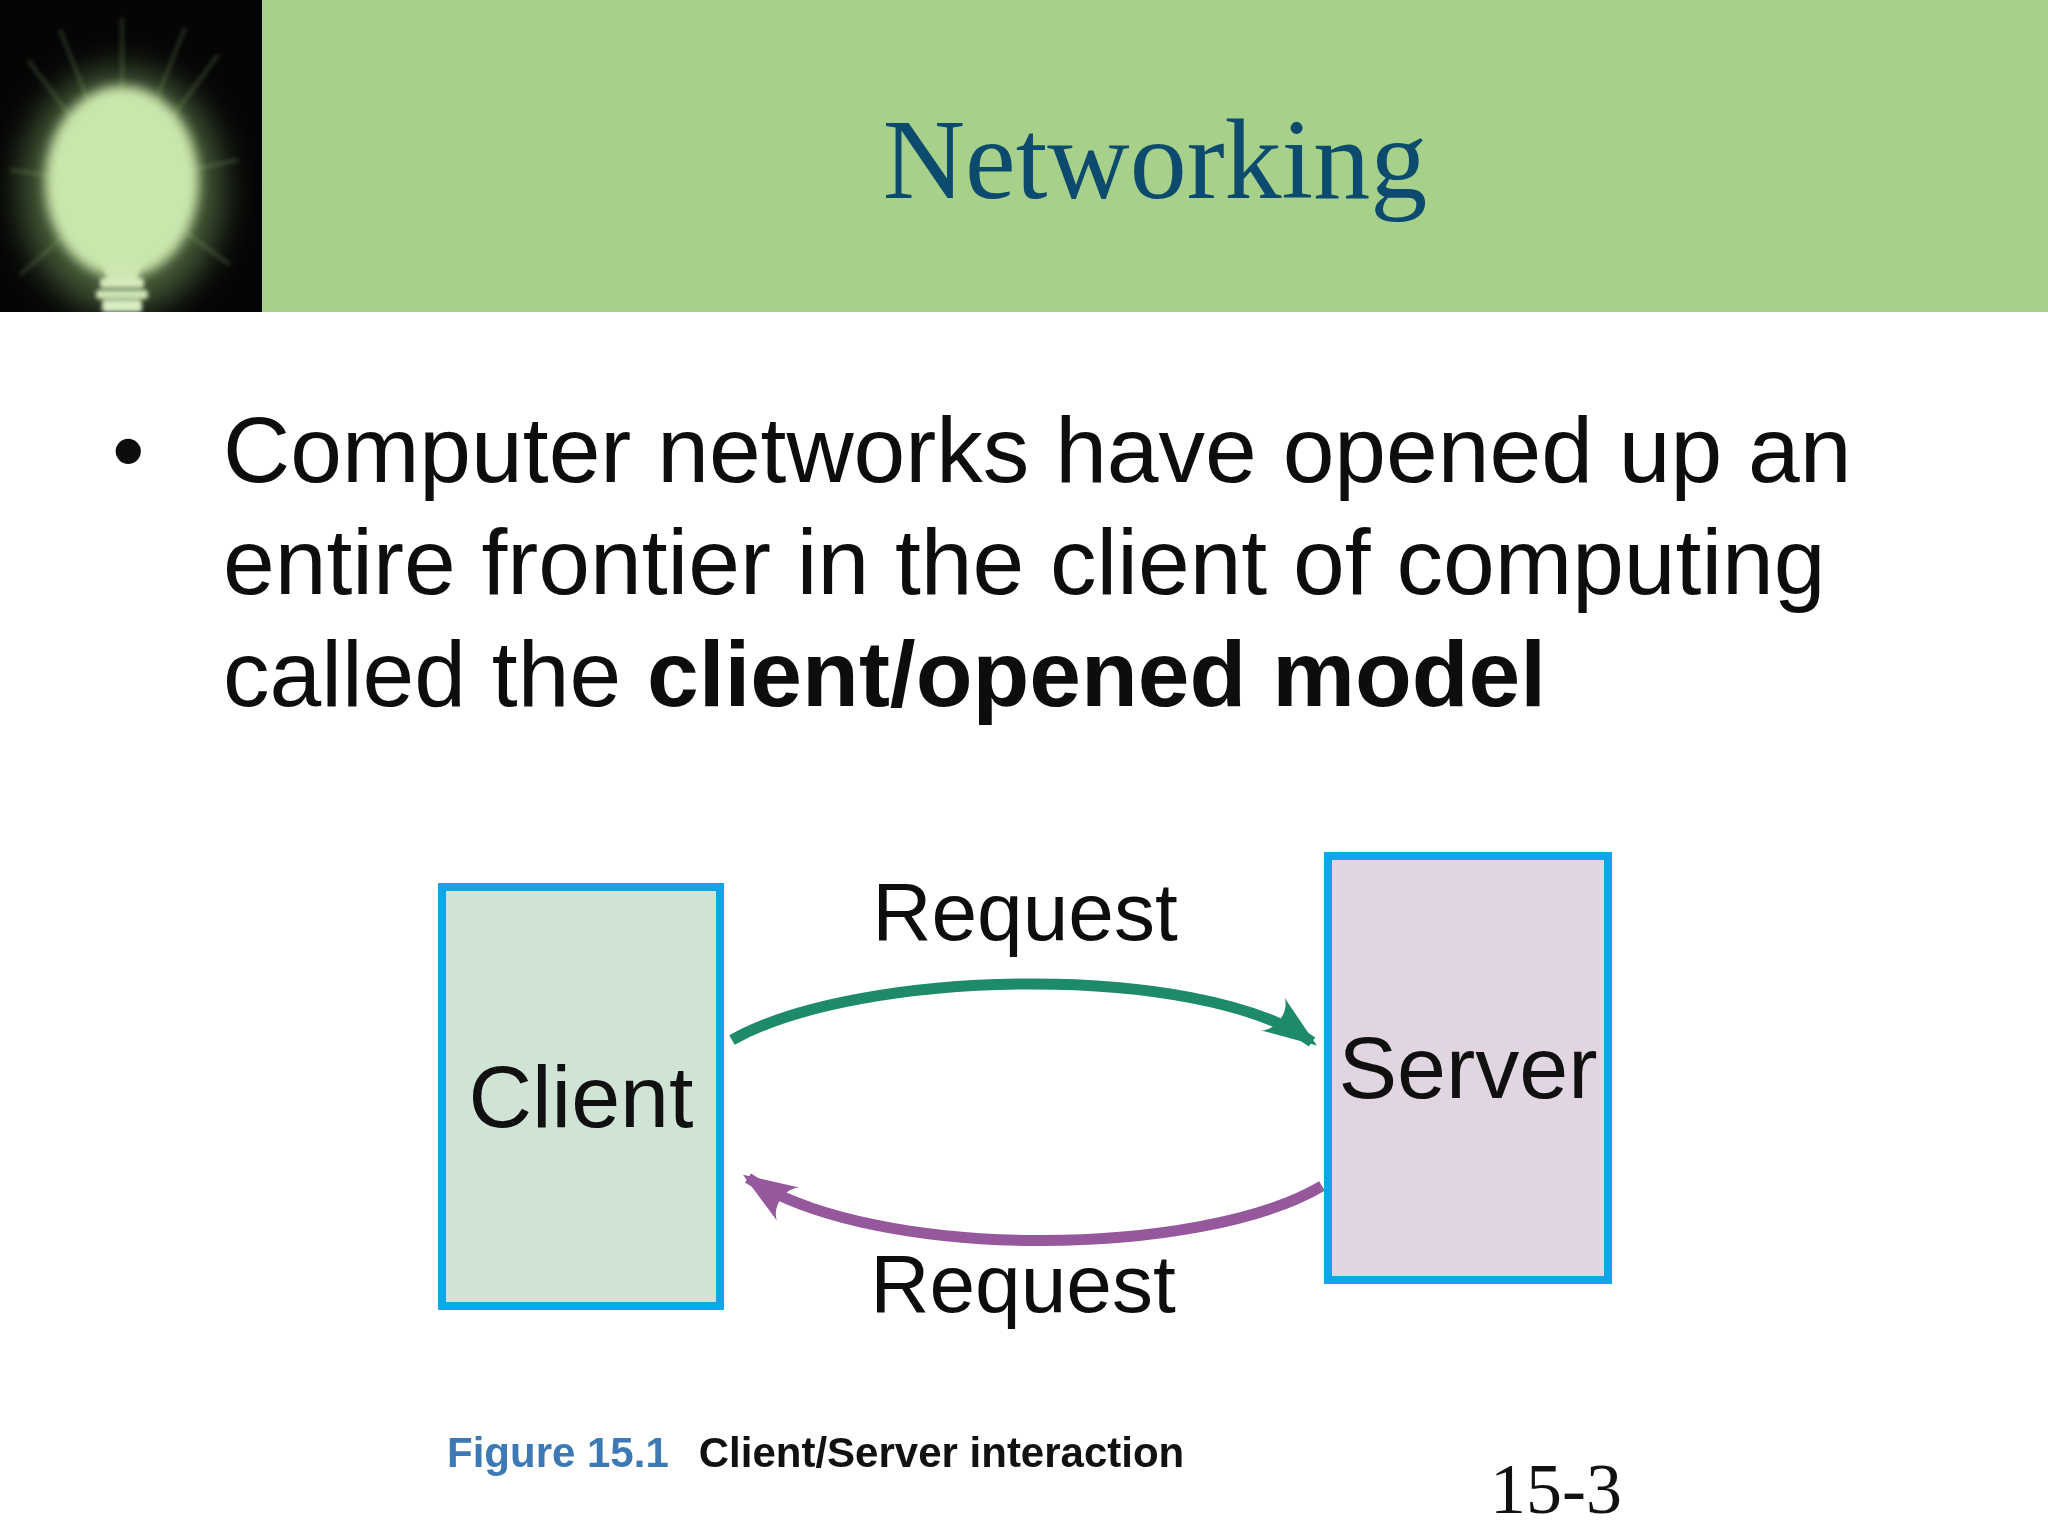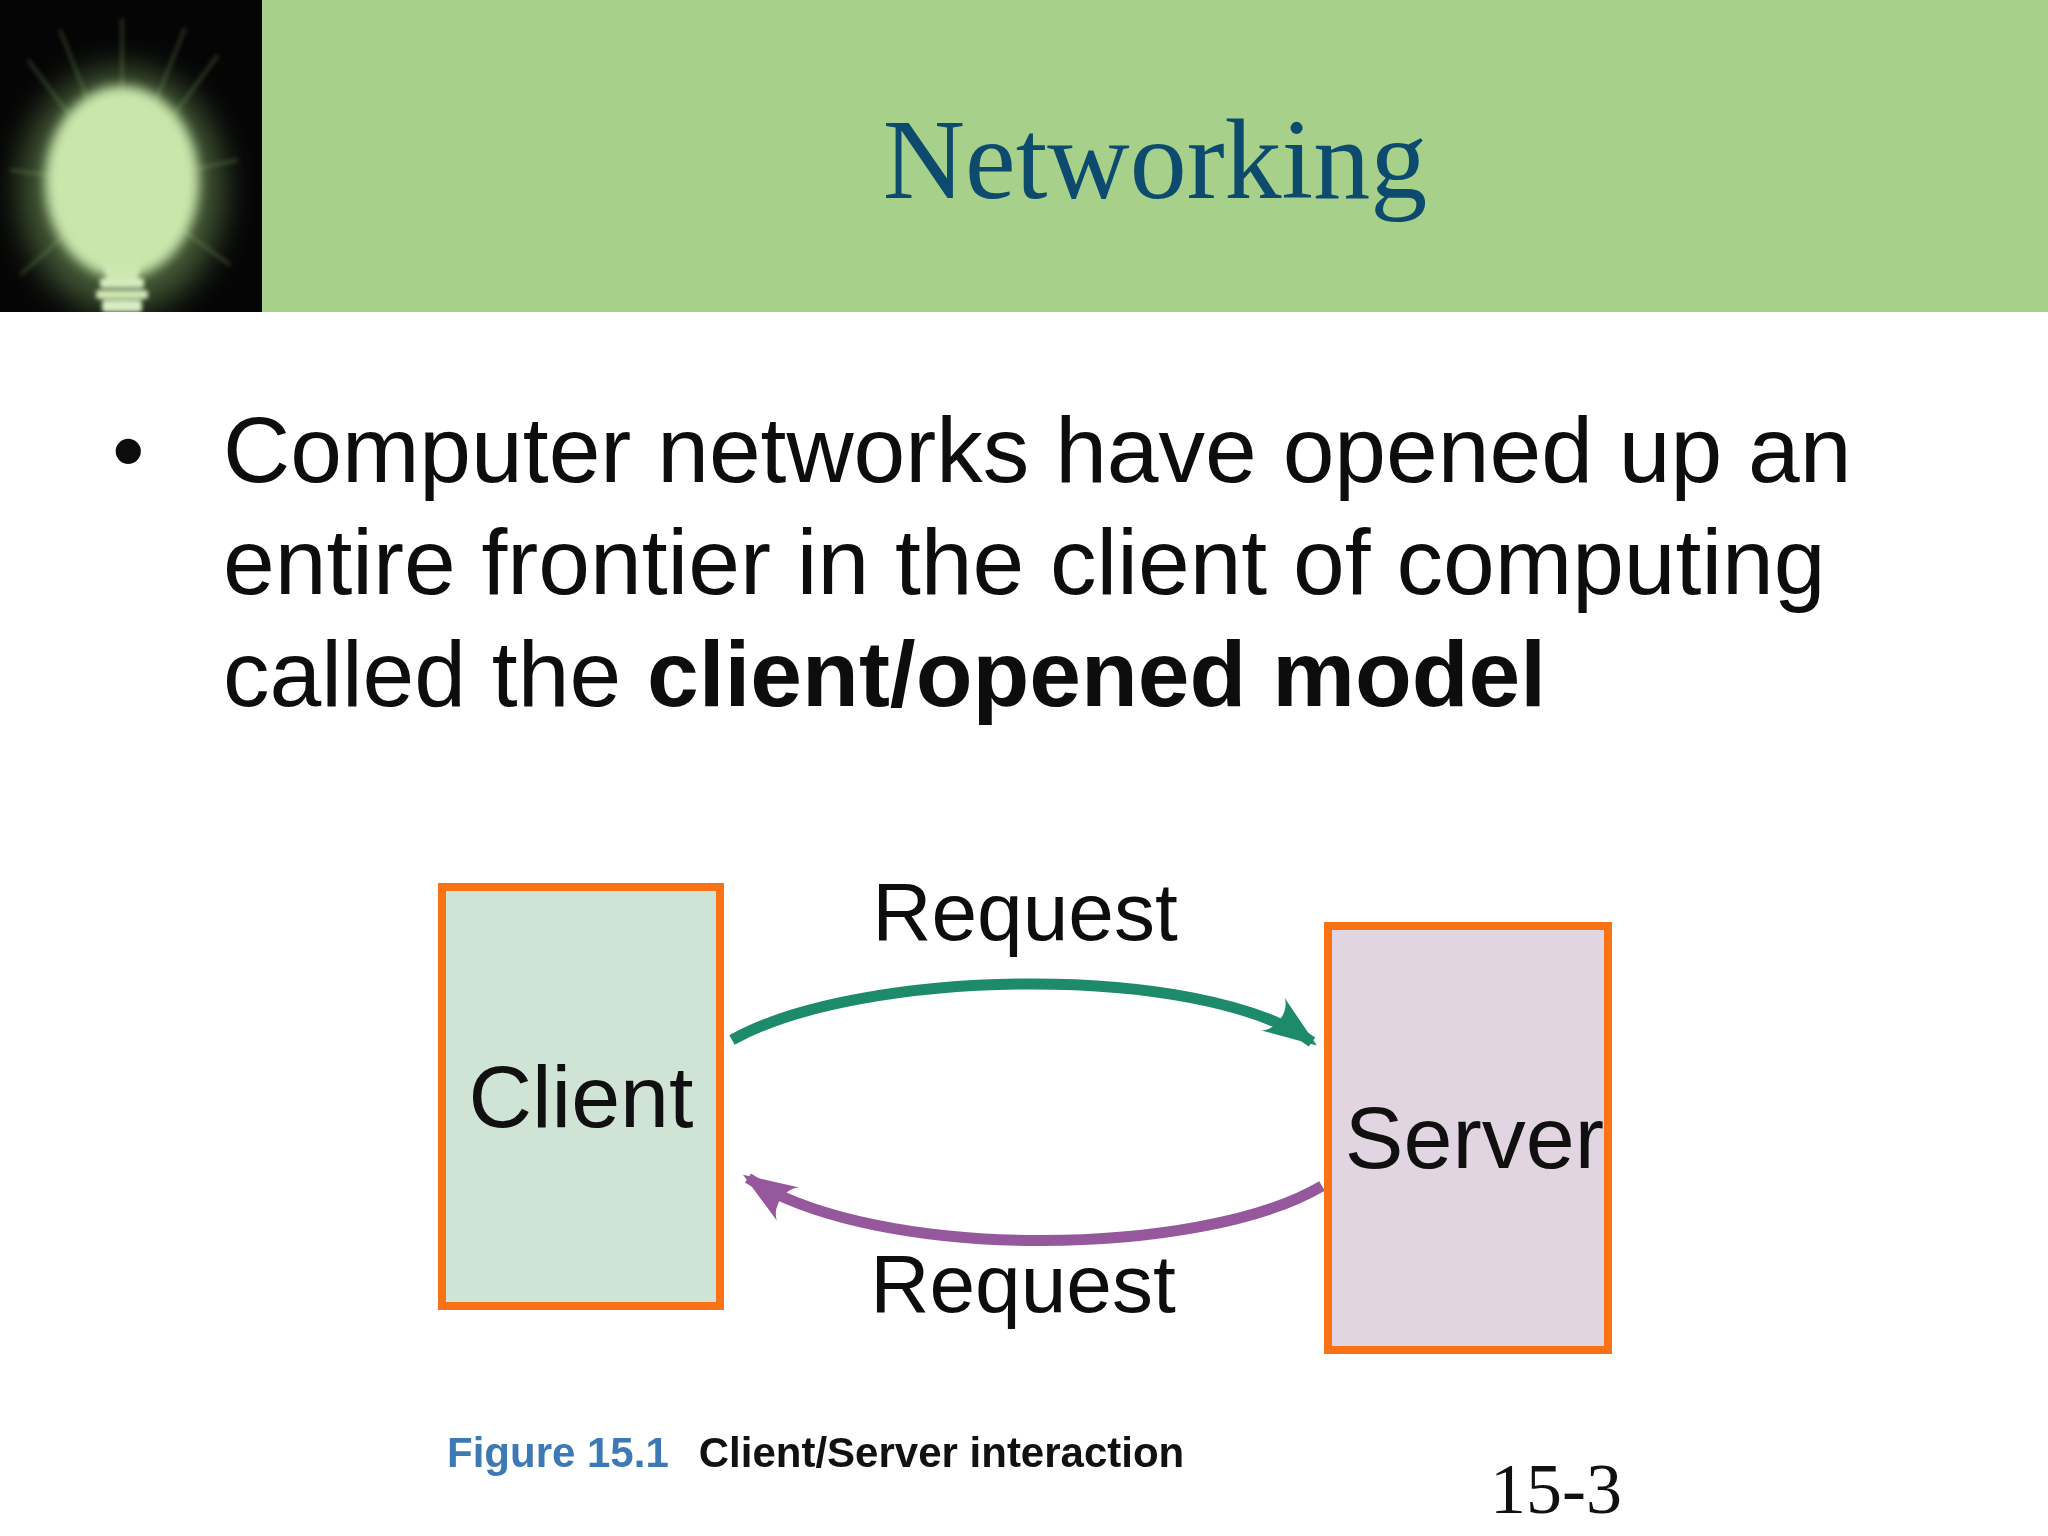--- a/index.html
+++ b/index.html
@@ -31,28 +31,28 @@
   }
   .bullet-text{
     position:absolute;left:223px;top:394px;width:1760px;
     font-size:93px;line-height:112px;color:#0d0d0d;
   }
   .bullet-text .line{display:block;white-space:nowrap;}
   .bullet-text strong{font-weight:700;}
   
   .dgm-box{
     position:absolute;box-sizing:border-box;
-    border:8px solid #f97316;
+    border:8px solid #0ea5e9;
     display:flex;align-items:center;justify-content:center;
     font-size:88px;color:#101010;
   }
   .client-box{left:438px;top:883px;width:286px;height:427px;
     background:var(--client-fill,#d0e4d6);}
-  .server-box{left:1324px;top:922px;width:288px;height:432px;
-    background:var(--server-fill,#e2d5e2);justify-content:flex-end;}
+  .server-box{left:1324px;top:852px;width:288px;height:432px;
+    background:var(--server-fill,#e2d5e2);}
   .arrow-label{
     position:absolute;font-size:82px;line-height:96px;color:#0d0d0d;
     text-align:center;
   }
   .request-label{left:820px;top:864px;width:410px;}
   .response-label{left:788px;top:1236px;width:470px;}
   .arrows-svg{position:absolute;left:0;top:0;width:2048px;height:1536px;pointer-events:none;}
   
   .caption{
     position:absolute;left:447px;top:1428px;

